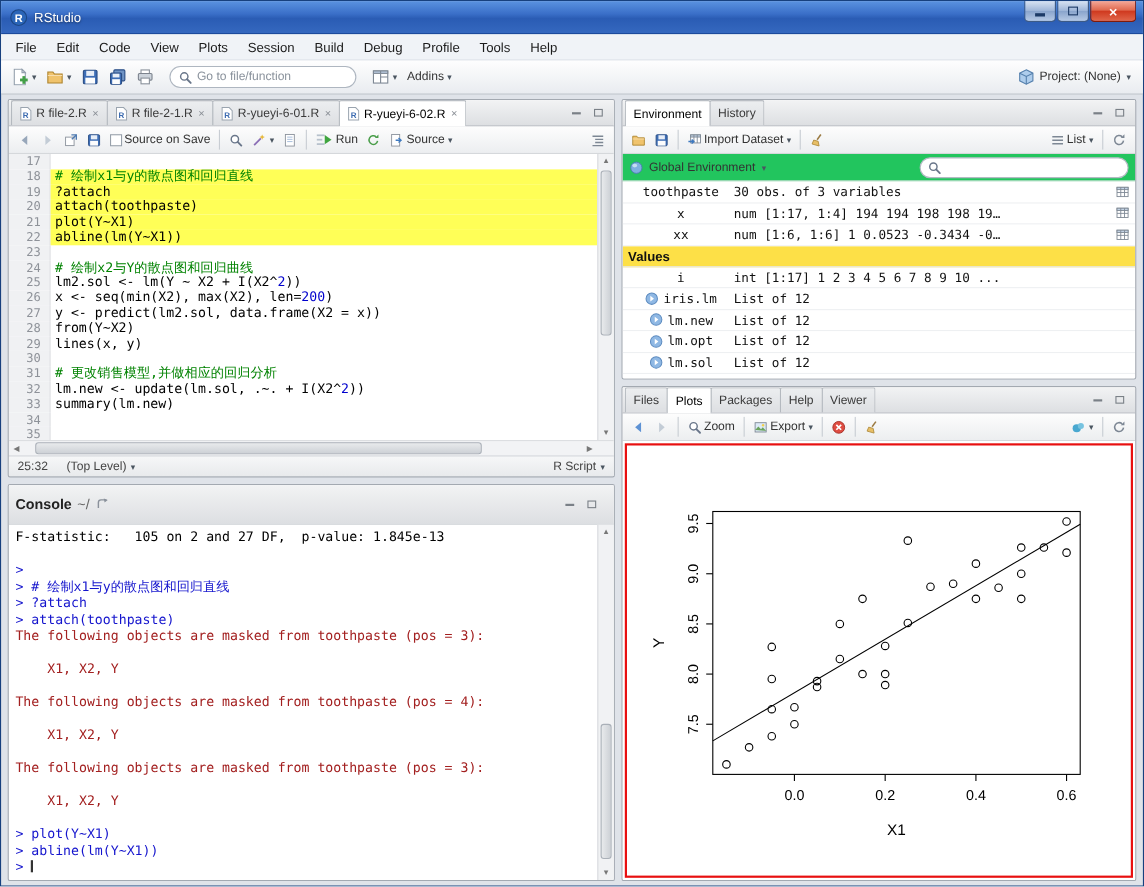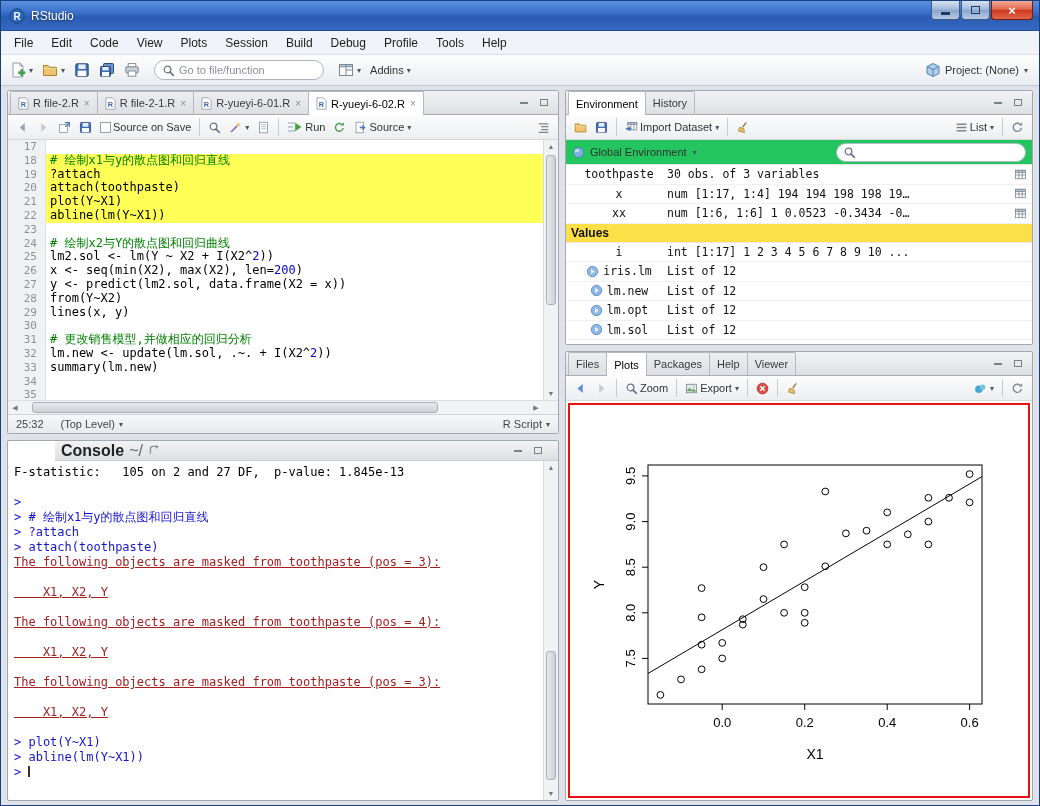--- a/index.html
+++ b/index.html
@@ -74,29 +74,29 @@
   .hscroll { height:14px; flex:none; display:flex; align-items:center; background:#f2f3f5; border-top:1px solid #dcdee1; }
   .hscroll .arr { font-size:7px; color:#777; width:14px; text-align:center; }
   .htrack { flex:1; position:relative; height:100%; }
   .hthumb { position:absolute; top:1px; bottom:1px; left:2%; width:80%; background:linear-gradient(#e8eaec,#cdd1d6); border:1px solid #aab0b8; border-radius:3px; }
   .hscroll .corner { width:15px; }
 
   .statusbar { height:19px; flex:none; background:linear-gradient(#f6f7f8,#e8eaec); border-top:1px solid #cfd3d7; display:flex; align-items:center; padding:0 8px; gap:17px; font-size:11px; color:#444; }
   .status-sel { display:flex; align-items:center; gap:3px; }
 
   
-  .console-header { height:20px; flex:none; background:linear-gradient(#f2f3f4,#dddfe2); border-bottom:1px solid #c9cdd2; display:flex; align-items:center; padding:0 6px; gap:5px; font-size:16px;margin-left:47px; }
+  .console-header { height:36px; flex:none; background:linear-gradient(#f2f3f4,#dddfe2); border-bottom:1px solid #c9cdd2; display:flex; align-items:center; padding:0 6px; gap:5px; font-size:13px; }
   .console-header .cname { font-weight:bold; color:#222; }
   .console-header .cpath { color:#666; }
   .console-body { flex:1; display:flex; min-height:0; }
   .console-text { flex:1; overflow:hidden; padding:4px 2px 0 6px; font-family:"DejaVu Sans Mono",monospace; font-size:12px; }
   .cline { white-space:pre; min-height:15px; line-height:15px; }
   .c-output { color:#000; }
   .c-input { color:var(--c-input,#0000cd); }
-  .c-message { color:var(--c-msg,#aa2222);text-decoration:underline; }
+  .c-message { color:var(--c-msg,#aa2222); }
   .caret { display:inline-block; width:2px; height:11px; background:#333; vertical-align:-1px; }
 
   
   .env-scope { height:25px; flex:none; background:#22c55e; border-bottom:1px solid #e3e5e8; display:flex; align-items:center; padding:0 6px; gap:5px; font-size:11px; color:#333; }
   .env-search { margin-left:auto; width:190px; height:19px; border:1px solid #b3bac3; border-radius:10px; background:#fff; display:flex; align-items:center; padding:0 6px; gap:4px; }
   .env-search input { border:none; outline:none; flex:1; min-width:0; font-size:11px; background:transparent; }
   .env-rows { flex:1; overflow:hidden; background:#fff; }
   .env-row { display:flex; align-items:center; height:19.5px; padding:0 5px; border-bottom:1px solid #eef0f2; font-family:"DejaVu Sans Mono",monospace; font-size:11.5px; color:#111; }
   .env-name { width:96px; flex:none; display:flex; align-items:center; gap:4px; overflow:hidden; white-space:nowrap;justify-content:center; }
   .env-value { flex:1; overflow:hidden; white-space:nowrap; }

